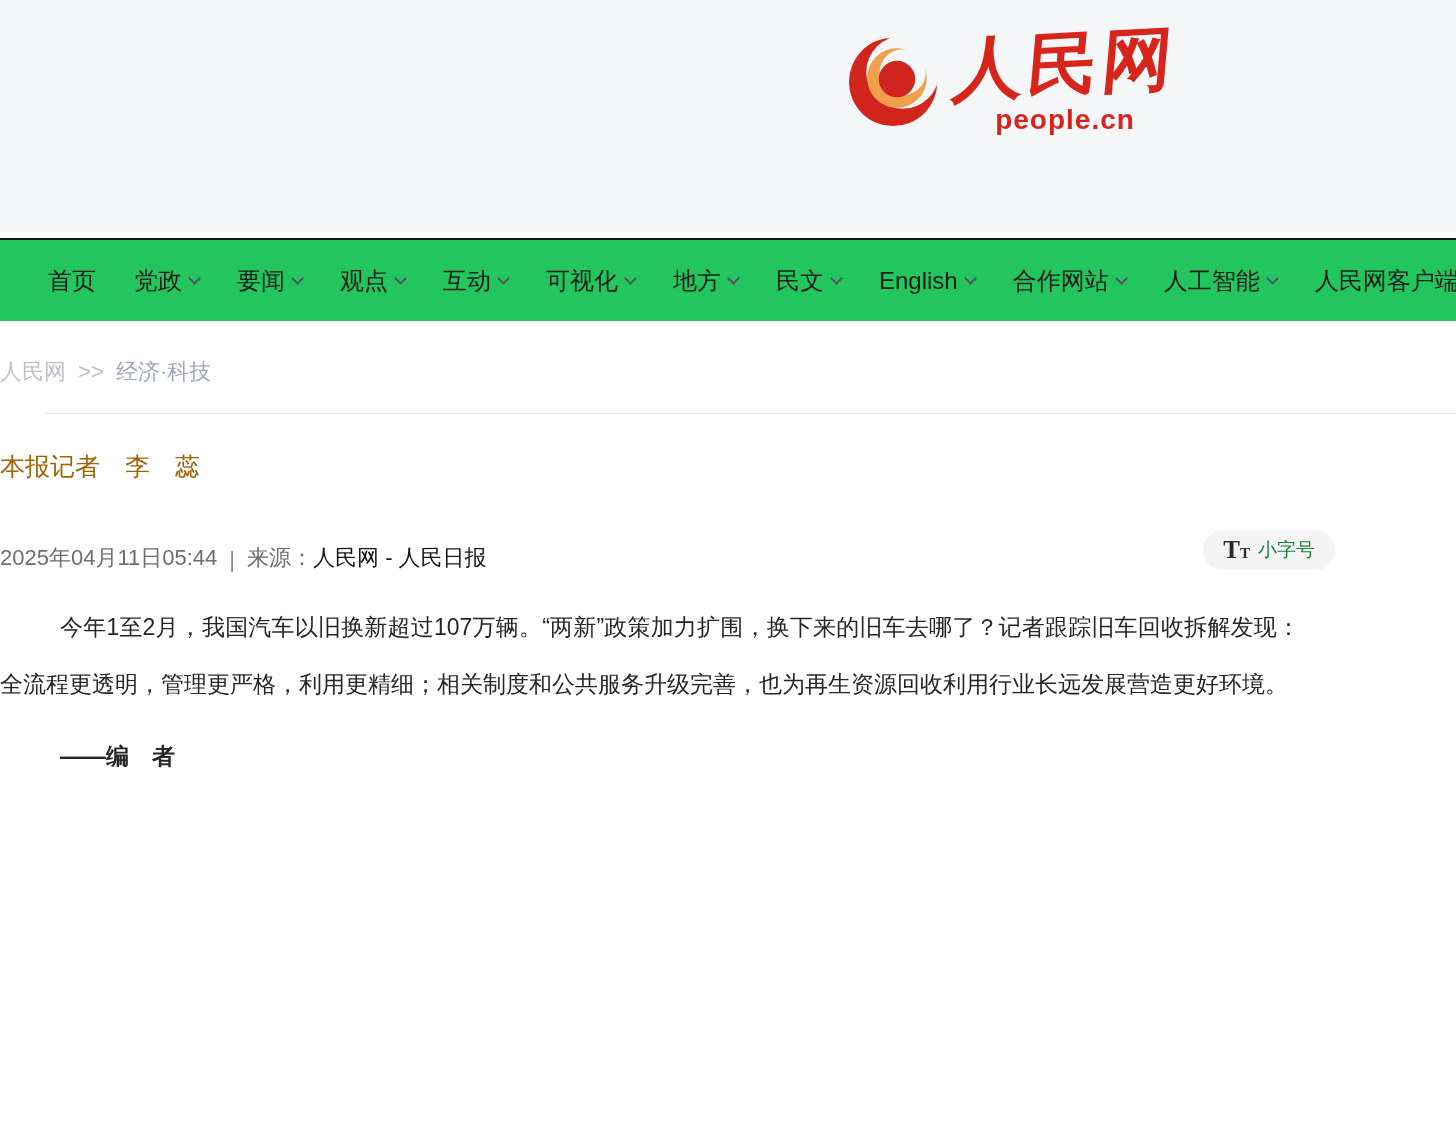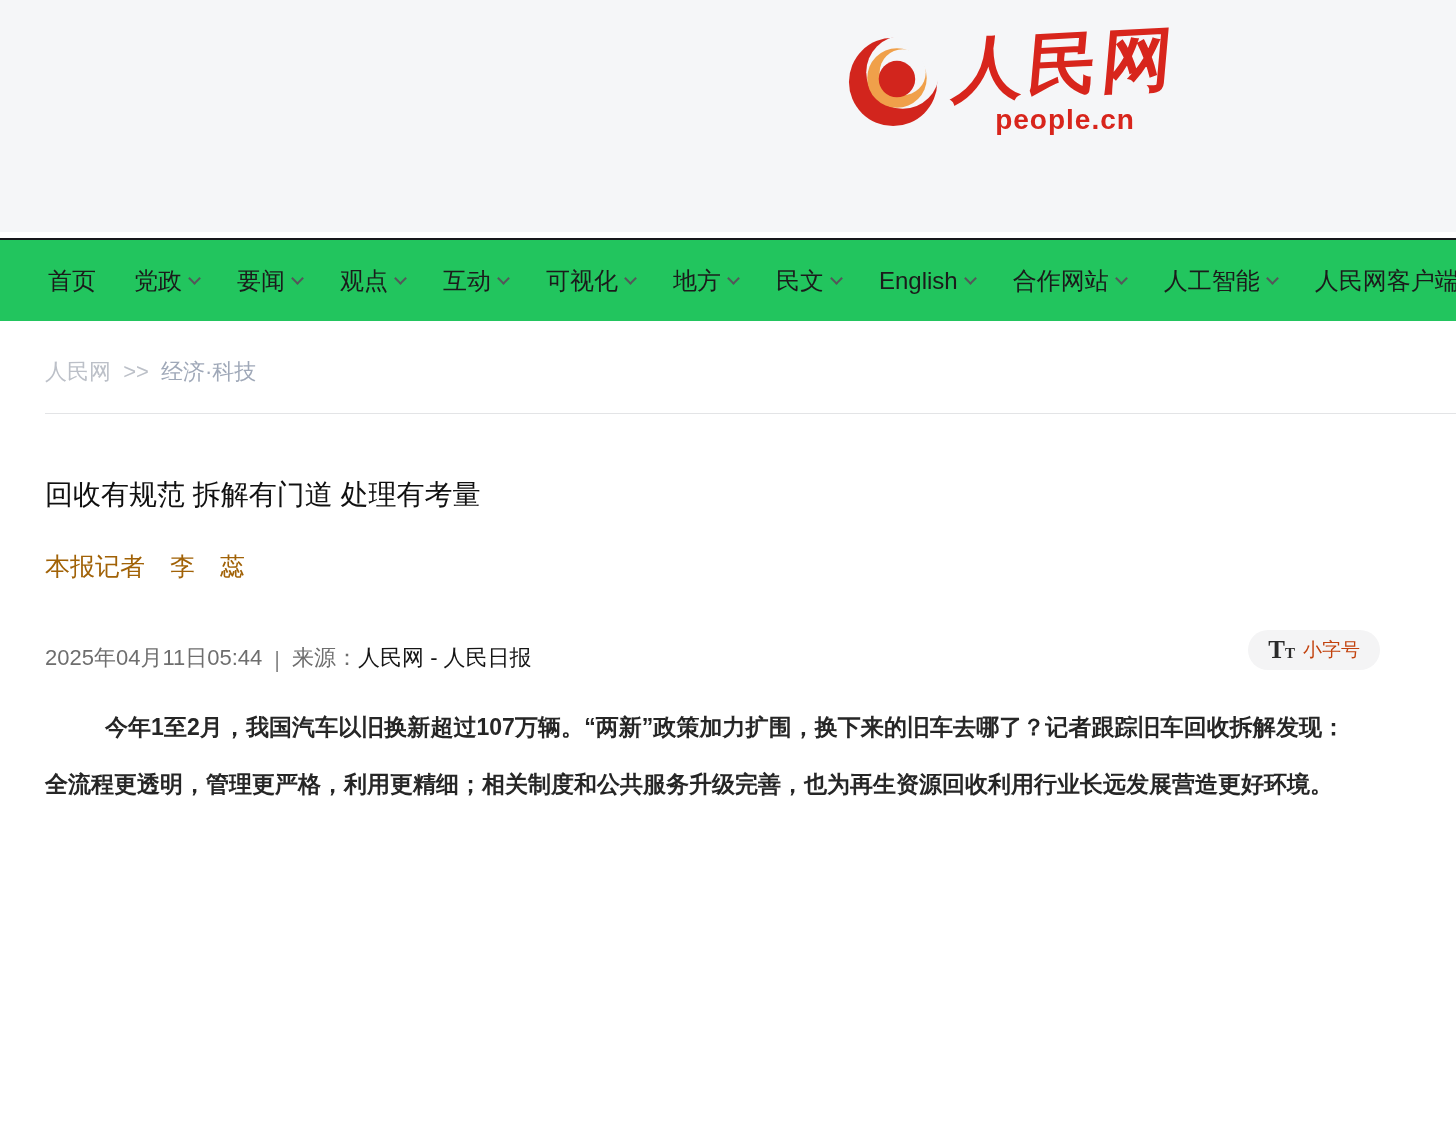--- a/index.html
+++ b/index.html
@@ -26,21 +26,21 @@
     list-style:none; margin:0; padding:0 0 0 48px; height:100%;
     display:flex; align-items:center; gap:38px; white-space:nowrap;
   }
   .main-nav li { font-size:24px; color:#1b1b1b; display:flex; align-items:center; cursor:pointer; flex:0 0 auto; }
   .chev {
     width:9px; height:9px; margin-left:8px; margin-top:-5px;
     border-right:2px solid #55565a; border-bottom:2px solid #55565a;
     transform:rotate(45deg);
   }
   
-  .content { padding-left:45px; }
+  .content { }
   .breadcrumb { margin-top:36px; font-size:22px; color:#bcc0c8; }
   .bc-site { color:#bcc0c8; cursor:pointer; }
   .bc-sep  { color:#bcc0c8; margin:0 6px; }
   .bc-section { color:#9fa8b8; cursor:pointer; }
   .rule { margin-top:26px; margin-right:0; border:0; border-top:1px solid #e3e4e6; width:1411px; }
   .kicker { margin-top:62px; font-size:28px; color:#101010; }
   .article-title {
     margin-top:16px; width:1295px;
     font-size:46px; font-weight:700; color:#000; line-height:63px; letter-spacing:1px;
   }
@@ -53,24 +53,24 @@
   .source-label { color:#6e6e6e; }
   .source-link { color:#151515; cursor:pointer; }
   .font-pill {
     position:absolute; right:-35px; top:-3px; height:40px;
     background:#f4f4f5; border-radius:20px; padding:0 20px;
     display:flex; align-items:center; cursor:pointer;
   }
   .tt-icon { font-family:"Liberation Serif", serif; font-weight:700; color:#2a2a2a; display:flex; align-items:baseline; }
   .t-big { font-size:25px; }
   .t-small { font-size:15px; }
-  .pill-label { font-size:19px; color:#c2410c; margin-left:8px; }
+  .pill-label { font-size:19px; color:#15803d; margin-left:8px; }
   .body-par {
     margin-top:26px; width:1300px;
-    font-size:23px; font-weight:700; color:#262626;
+    font-size:23px; font-weight:400; color:#262626;
     line-height:57px; text-align:justify; text-indent:60px;
   }
   .editor-sig { margin-top:28px; width:1300px; font-size:23px; font-weight:700; color:#262626; text-indent:60px; }
 </style>
 </head>
 <body>
 
 <header class="site-header">
   <div class="logo">
     <svg class="logo-globe" viewBox="0 0 100 100">
@@ -140,34 +140,34 @@
 
 <main class="content">
   <div class="breadcrumb">
     <span class="bc-site">人民网</span>
     <span class="bc-sep">&gt;&gt;</span>
     <span class="bc-section">经济·科技</span>
   </div>
 
   <hr class="rule">
 
-  <div class="kicker">回收有规范 拆解有门道 处理有考量</div>
 
 
   <div class="byline">本报记者　李　蕊</div>
 
   <div class="meta-row">
     <span>2025年04月11日05:44</span>
     <span class="meta-sep">|</span>
     <span class="source-label">来源：</span>
     <span class="source-link">人民网 - 人民日报</span>
     <div class="font-pill">
       <span class="tt-icon">
         <span class="t-big">T</span>
         <span class="t-small">T</span>
       </span>
       <span class="pill-label">小字号</span>
     </div>
   </div>
 
   <p class="body-par">今年1至2月，我国汽车以旧换新超过107万辆。“两新”政策加力扩围，换下来的旧车去哪了？记者跟踪旧车回收拆解发现：全流程更透明，管理更严格，利用更精细；相关制度和公共服务升级完善，也为再生资源回收利用行业长远发展营造更好环境。</p>
 
+  <p class="editor-sig">——编　者</p>
 </main>
 
 </body></html>

